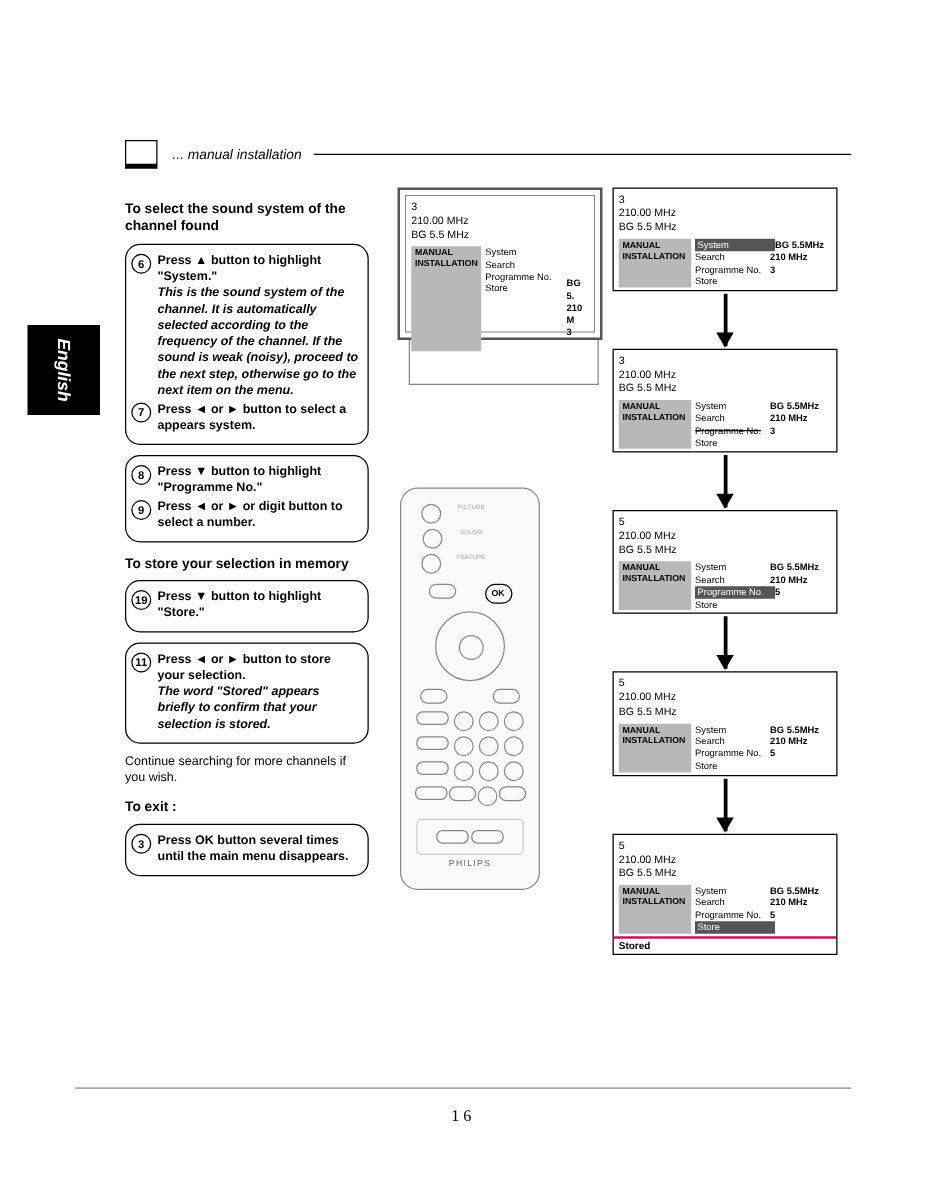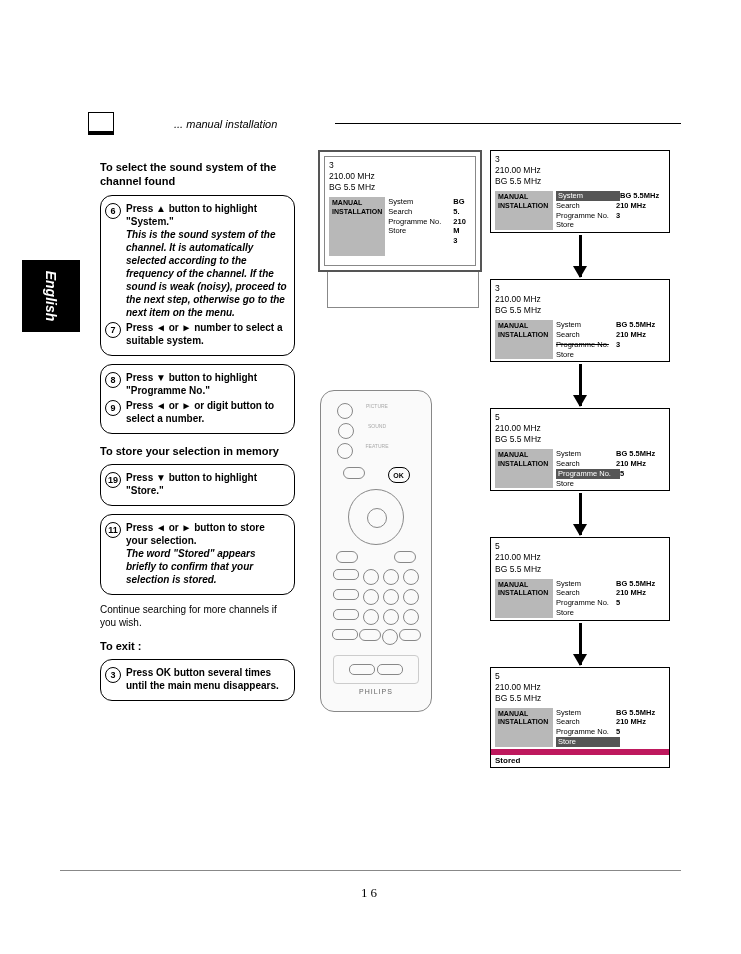--- a/index.html
+++ b/index.html
@@ -12,25 +12,24 @@
   .page {
     width: 741px;
     height: 954px;
     position: relative;
     background: #fff;
     overflow: hidden;
   }
   .header {
     position: absolute;
     top: 112px;
-    left: 88px;
+    left: 100px;
     right: 60px;
     display: flex;
     align-items: center;
-    gap: 48px;
   }
   .tv-icon {
     width: 24px;
     height: 18px;
     border: 1.5px solid #000;
     border-bottom: 4px solid #000;
     margin-right: 12px;
   }
   .header-text {
     font-style: italic;
@@ -212,31 +211,32 @@
     padding: 0 3px;
     line-height: 1.3;
     font-size: 7.5px;
   }
   .menu-right {
     padding: 0 2px;
     line-height: 1.3;
     font-size: 7.5px;
     font-weight: bold;
     margin-left: auto;
+    margin-top: 25px;
   }
   .hl {
     background: #555;
     color: #fff;
     padding: 0 2px;
   }
   .menu-row { display: flex; }
   .menu-row .l { width: 60px; }
   .menu-row .r { font-weight: bold; }
   .stored-foot {
-    border-top: 6px solid #be185d;
+    border-top: 2px solid #be185d;
     font-weight: bold;
     font-size: 8px;
     padding: 1px 4px 2px 4px;
   }
   .right-col {
     position: absolute;
     left: 490px;
     top: 150px;
     width: 180px;
   }
@@ -297,21 +297,21 @@
     <div class="step-box">
       <div class="step-row">
         <div class="step-num">6</div>
         <div class="step-text">
           <span>Press </span>▲<span> button to highlight "System."</span><br>
           <span class="italic">This is the sound system of the channel. It is automatically selected according to the frequency of the channel. If the sound is weak (noisy), proceed to the next step, otherwise go to the next item on the menu.</span>
         </div>
       </div>
       <div class="step-row">
         <div class="step-num">7</div>
-        <div class="step-text">Press ◄ or ► number to select a suitable system.</div>
+        <div class="step-text">Press ◄ or ► button to select a appears system.</div>
       </div>
     </div>
 
 
     <div class="step-box">
       <div class="step-row">
         <div class="step-num">8</div>
         <div class="step-text">Press ▼ button to highlight "Programme No."</div>
       </div>
       <div class="step-row">

